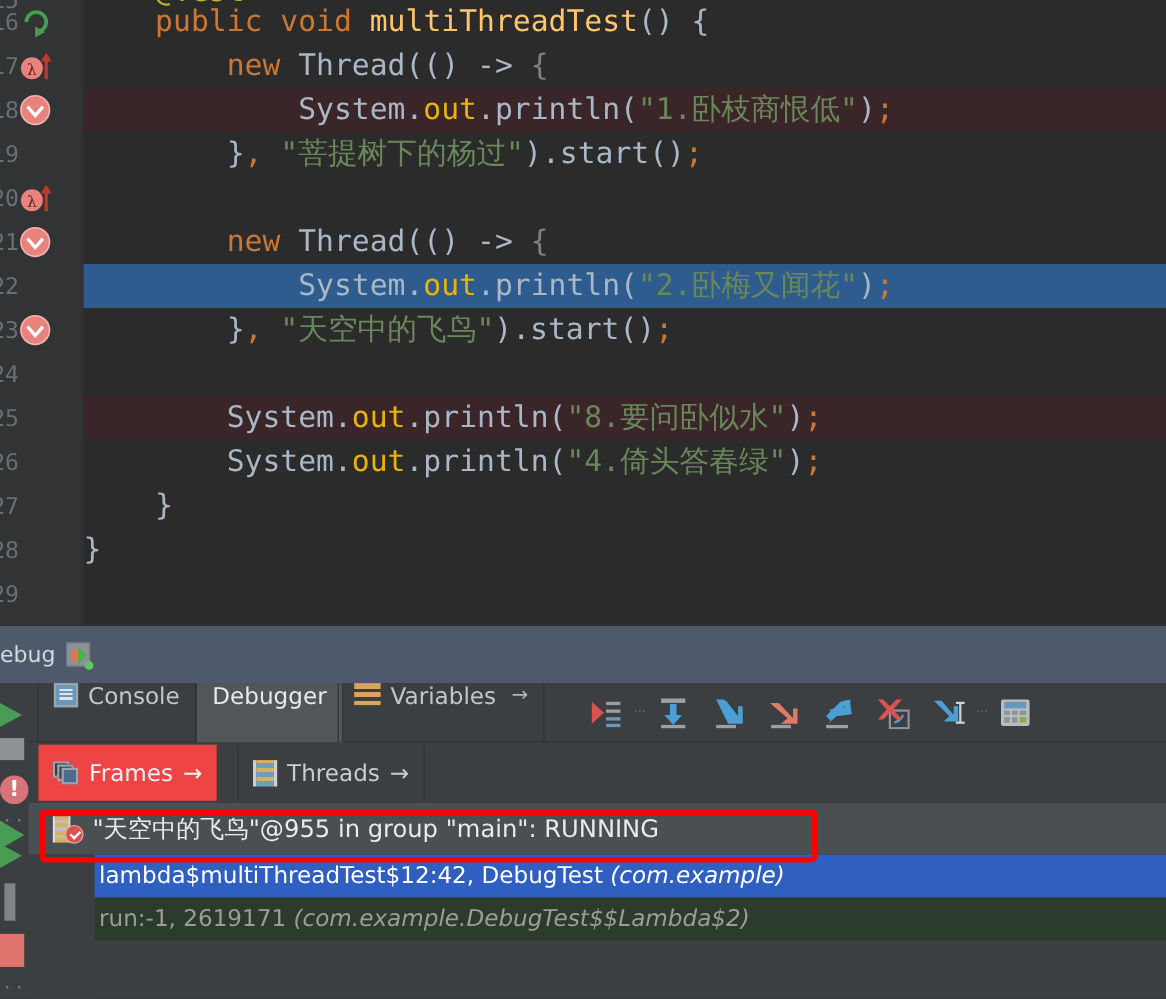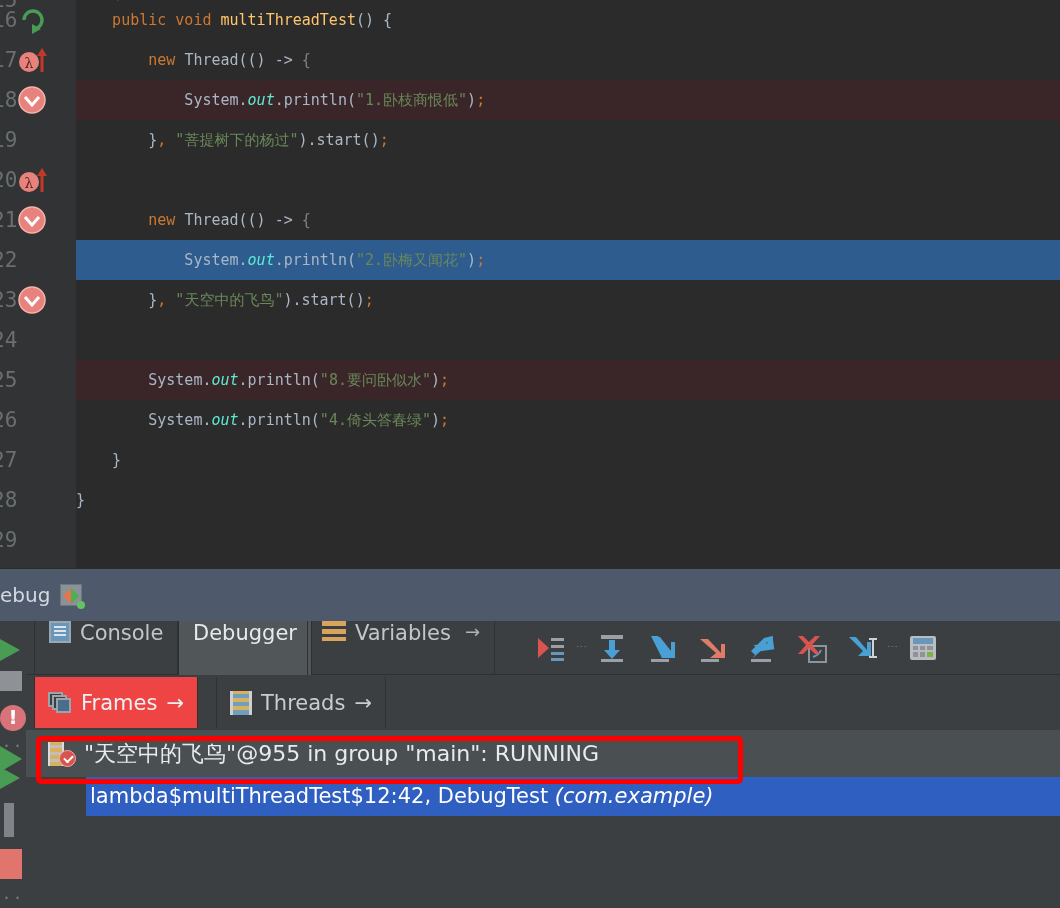--- a/index.html
+++ b/index.html
@@ -28,30 +28,30 @@
     line-height: 40px; text-align: left;
     color: #6a6f72; font-size: 21px; font-family: "DejaVu Sans Mono","Liberation Mono",monospace;
     padding-left: 0;
   }
   .ln span { position: relative; left: -8px; }
   .gmark {
     position: absolute; width: 40px; height: 40px; left: 18px;
   }
   .row {
     position: absolute; left: 0; right: 0; height: 40px; line-height: 40px;
-    white-space: pre; font-size: 15px;
+    white-space: pre; font-size: 27px;
     font-family: "DejaVu Sans Mono","Liberation Mono",monospace;
     color: #a9b7c6;
   }
   .row.bp { background: #3a2629; }
   .row.exec { background: #2f5c8f; }
   .kw { color: #cc7832; }
   .typ { color: #a9b7c6; }
   .fn { color: #ffc66d; }
-  .fld { color: #5eead4; font-style: italic; }
+  .fld { color: #eab308; }
   .str { color: #6a8759; }
   .pun { color: #a9b7c6; }
   .semi { color: #cc7832; }
   .ann { color: #bbb529; }
   .lam { color: #808080; }
 
   
   #debug-title {
     position: absolute; left: 0; top: 568px; width: 1060px; height: 53px;
     background: #4e5a6b;
@@ -486,19 +486,22 @@
           <i class="bp-check"></i>
       </span>
       <span class="tr-text">"天空中的飞鸟"@955 in group "main": RUNNING</span>
     </div>
 
     <div id="frames">
       <div class="fgut"></div>
       <div class="frame sel" style="top:0px">
         <span>lambda$multiThreadTest$12:42, DebugTest </span><em>(com.example)</em>
       </div>
+      <div class="frame lib1" style="top:39px">
+        <span>run:-1, 2619171 </span><em>(com.example.DebugTest$$Lambda$2)</em>
+      </div>
     </div>
   </div>
 
   <div id="thread-annotation"></div>
   <div id="rail-play-marker"></div>
 
 </div>
 
 </body></html>

